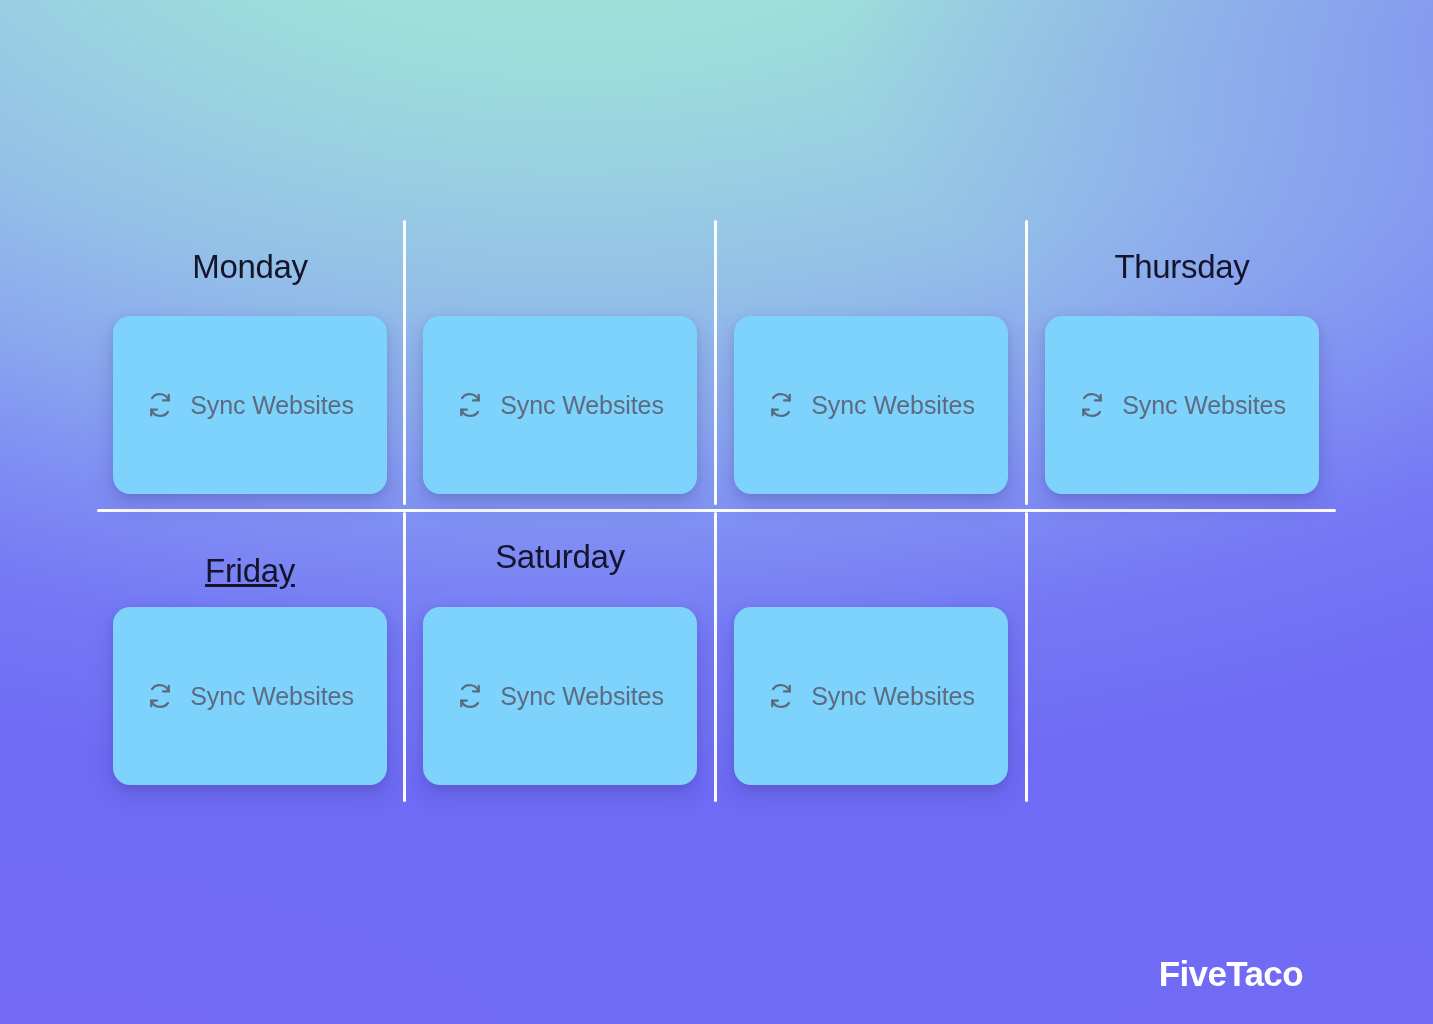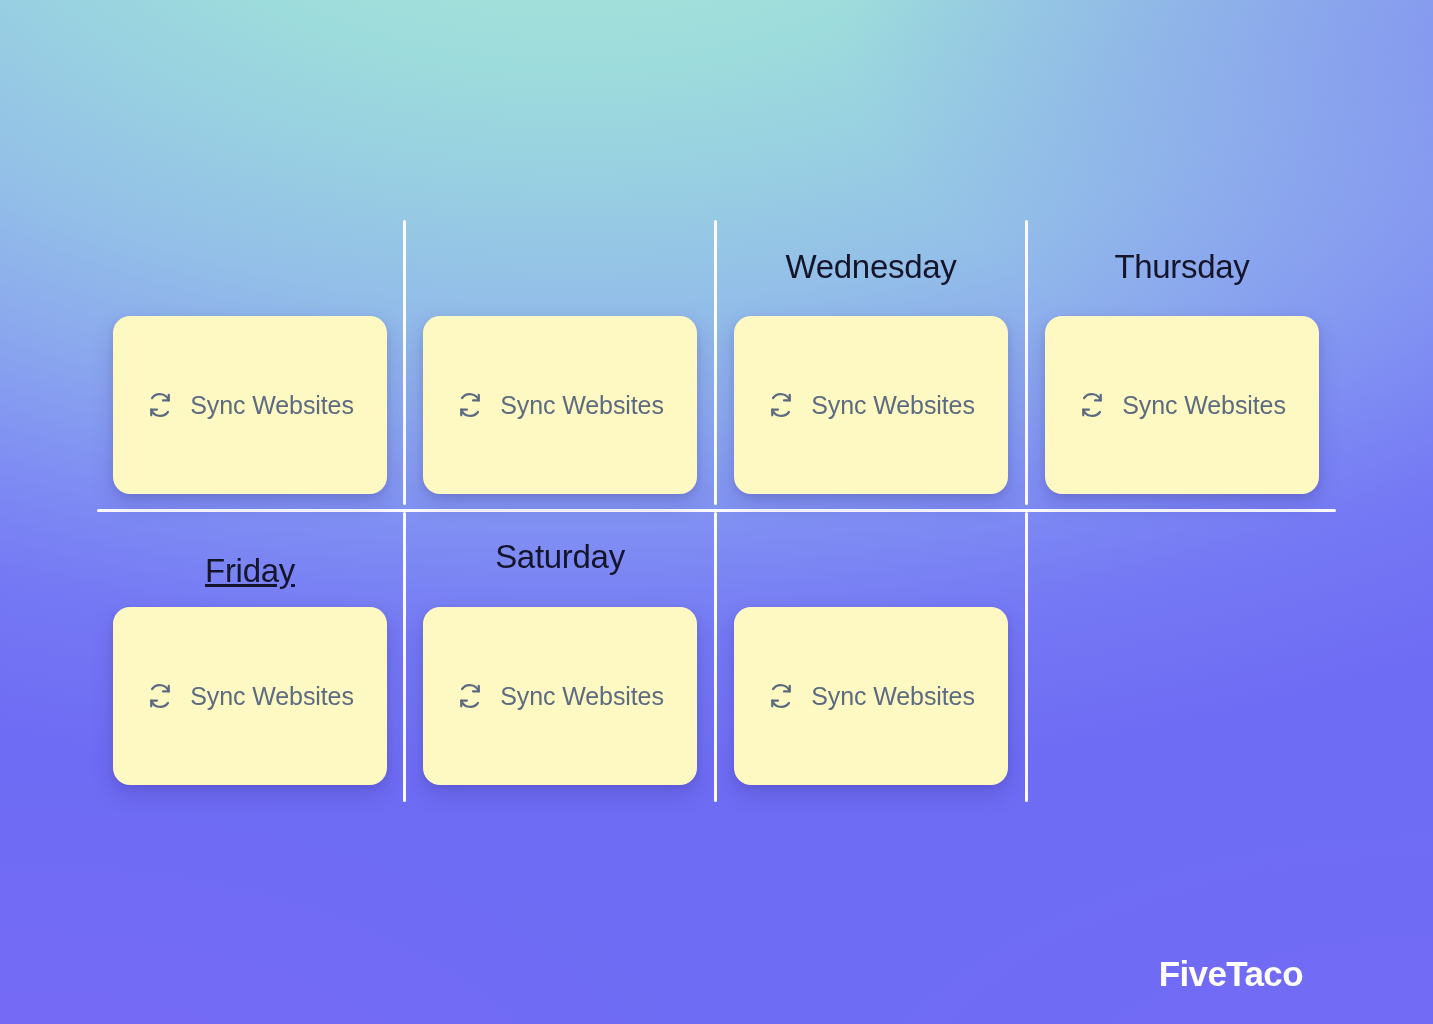--- a/index.html
+++ b/index.html
@@ -69,21 +69,21 @@
     font-size: 33px;
     font-weight: 400;
     letter-spacing: -0.3px;
     color: #14142b;
     line-height: 40px;
     white-space: nowrap;
   }
 
   .sync-card {
     position: absolute;
-    background: #fef9c3;
+    background: #7dd3fc;
     border-radius: 17px;
     box-shadow:
       0 10px 22px rgba(40, 30, 110, 0.17),
       0 3px 7px rgba(40, 30, 110, 0.10);
     display: flex;
     align-items: center;
     justify-content: center;
   }
 
   .sync-row {
@@ -134,20 +134,21 @@
   <div class="grid-line v-line" style="left:714px; top:220px; height:285px;"></div>
   <div class="grid-line v-line" style="left:1025px; top:220px; height:285px;"></div>
 
   <div class="grid-line h-line" style="left:97px; top:509px; width:1239px;"></div>
 
   <div class="grid-line v-line" style="left:403px; top:512px; height:290px;"></div>
   <div class="grid-line v-line" style="left:714px; top:512px; height:290px;"></div>
   <div class="grid-line v-line" style="left:1025px; top:512px; height:290px;"></div>
 
   <div class="day-cell" style="left:97px; top:220px; width:306px; height:285px;">
+    <div class="day-title" style="top:27px;">Monday</div>
     <div class="sync-card" style="left:16px; top:96px; width:274px; height:178px;">
       <div class="sync-row">
         <svg class="sync-icon" viewBox="0 0 24 24" fill="none" stroke="currentColor" stroke-width="1.9" stroke-linecap="round" stroke-linejoin="round">
           <polyline points="19.5 3.2 19.5 8.1 14.6 8.1"></polyline>
           <polyline points="4.5 20.8 4.5 15.9 9.4 15.9"></polyline>
           <path d="M19.5 8.1A8.2 8.2 0 0 0 5.2 6.0"></path>
           <path d="M4.5 15.9a8.2 8.2 0 0 0 14.3 2.1"></path>
         </svg>
         <span class="sync-label">Sync Websites</span>
       </div>
@@ -162,21 +163,20 @@
           <polyline points="4.5 20.8 4.5 15.9 9.4 15.9"></polyline>
           <path d="M19.5 8.1A8.2 8.2 0 0 0 5.2 6.0"></path>
           <path d="M4.5 15.9a8.2 8.2 0 0 0 14.3 2.1"></path>
         </svg>
         <span class="sync-label">Sync Websites</span>
       </div>
     </div>
   </div>
 
   <div class="day-cell" style="left:718px; top:220px; width:306px; height:285px;">
-    <div class="day-title" style="top:27px;">Wednesday</div>
     <div class="sync-card" style="left:16px; top:96px; width:274px; height:178px;">
       <div class="sync-row">
         <svg class="sync-icon" viewBox="0 0 24 24" fill="none" stroke="currentColor" stroke-width="1.9" stroke-linecap="round" stroke-linejoin="round">
           <polyline points="19.5 3.2 19.5 8.1 14.6 8.1"></polyline>
           <polyline points="4.5 20.8 4.5 15.9 9.4 15.9"></polyline>
           <path d="M19.5 8.1A8.2 8.2 0 0 0 5.2 6.0"></path>
           <path d="M4.5 15.9a8.2 8.2 0 0 0 14.3 2.1"></path>
         </svg>
         <span class="sync-label">Sync Websites</span>
       </div>

